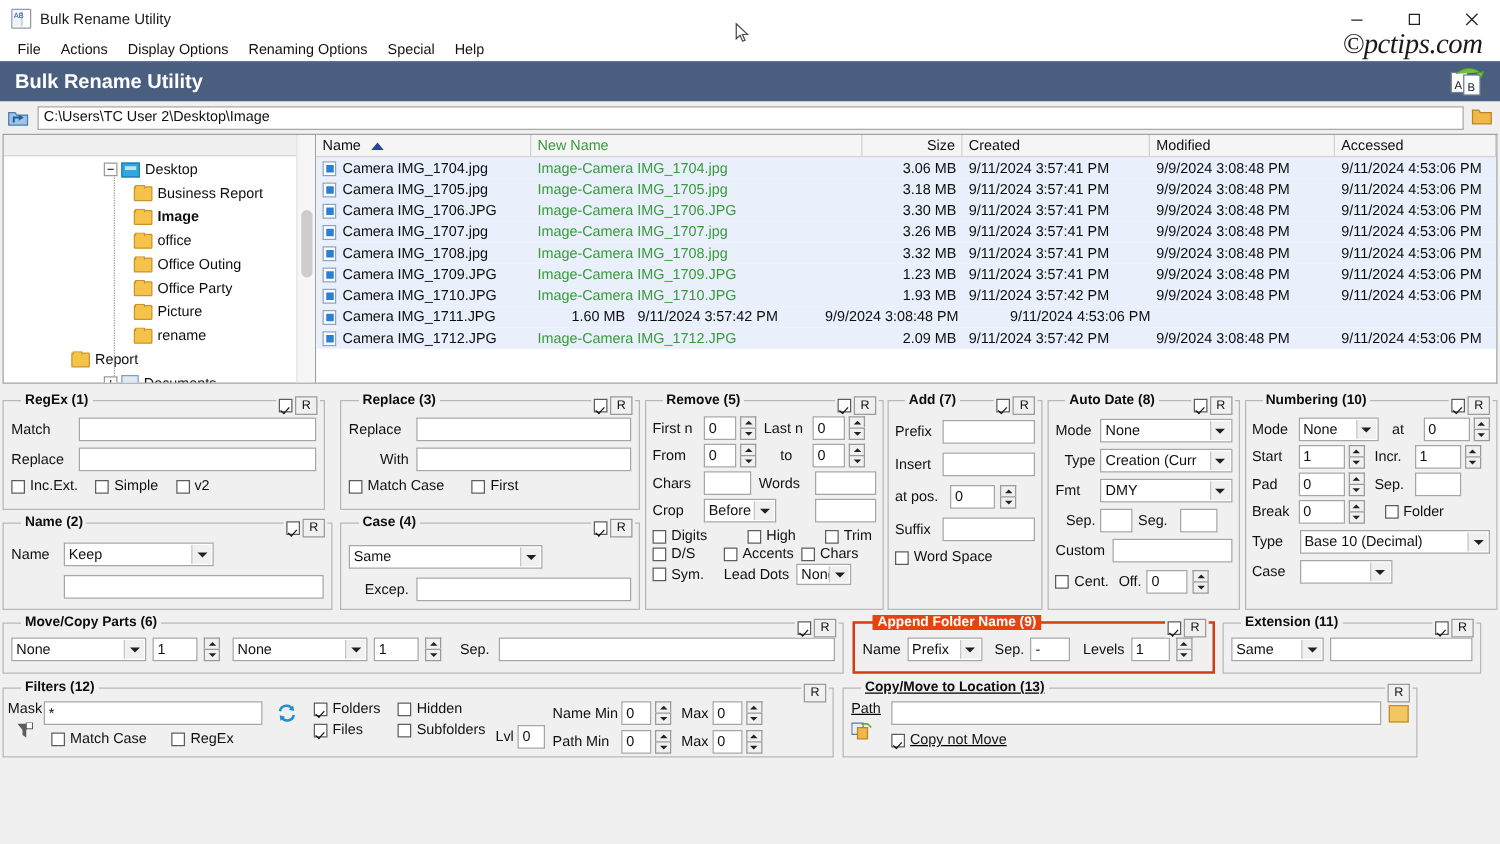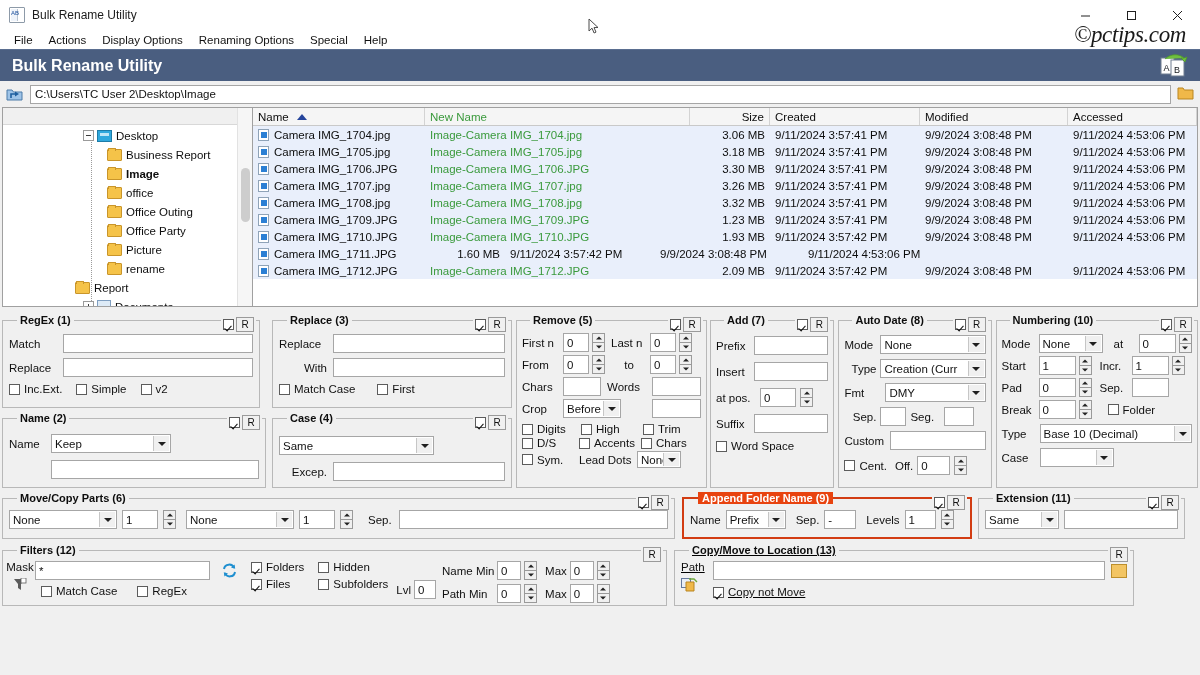--- a/index.html
+++ b/index.html
@@ -240,21 +240,21 @@
               <i></i>
             </span>
           <span>Picture</span>
         </div>
         <div class="tnode" style="padding-left:104px">
           <span class="folder-ic">
               <i></i>
             </span>
           <span>rename</span>
         </div>
-        <div class="tnode" style="padding-left:72px">
+        <div class="tnode" style="padding-left:54px">
           <span class="folder-ic">
               <i></i>
             </span>
           <span>Report</span>
         </div>
         <div class="tnode" style="padding-left:80px">
           <span class="exp plus"></span>
           <span class="doc-ic"></span>
           <span>Documents</span>
         </div>
@@ -522,21 +522,21 @@
           </div>
           <div style="display:flex; align-items:center; gap:3px; margin-top:3px;">
             <span class="lbl" style="width:38px">Crop</span>
             <span class="sel" style="width:58px">
                 <span>Before</span>
                 <span class="arrow"></span>
               </span>
             <span class="inp" style="width:49px; margin-left:28px;"></span>
           </div>
           <div style="display:flex; align-items:center; margin-top:5px;">
-            <span class="cbline" style="width:59px">
+            <span class="cbline" style="width:76px">
                 <span class="cb"></span>
                 <span class="lbl">Digits</span>
               </span>
             <span class="cbline" style="width:62px">
                 <span class="cb"></span>
                 <span class="lbl">High</span>
               </span>
             <span class="cbline">
                 <span class="cb"></span>
                 <span class="lbl">Trim</span>
@@ -620,21 +620,21 @@
                 <span class="arrow"></span>
               </span>
           </div>
           <div style="display:flex; align-items:center; gap:4px; margin-top:5px;">
             <span class="lbl" style="width:32px; text-align:right;">Type</span>
             <span class="sel" style="flex:1">
                 <span>Creation (Curr</span>
                 <span class="arrow"></span>
               </span>
           </div>
-          <div style="display:flex; align-items:center; gap:9px; margin-top:5px;">
+          <div style="display:flex; align-items:center; gap:4px; margin-top:5px;">
             <span class="lbl" style="width:32px">Fmt</span>
             <span class="sel" style="flex:1">
                 <span>DMY</span>
                 <span class="arrow"></span>
               </span>
           </div>
           <div style="display:flex; align-items:center; gap:4px; margin-top:5px;">
             <span class="lbl" style="width:32px; text-align:right;">Sep.</span>
             <span class="inp" style="width:26px"></span>
             <span class="lbl" style="width:30px; ">Seg.</span>

